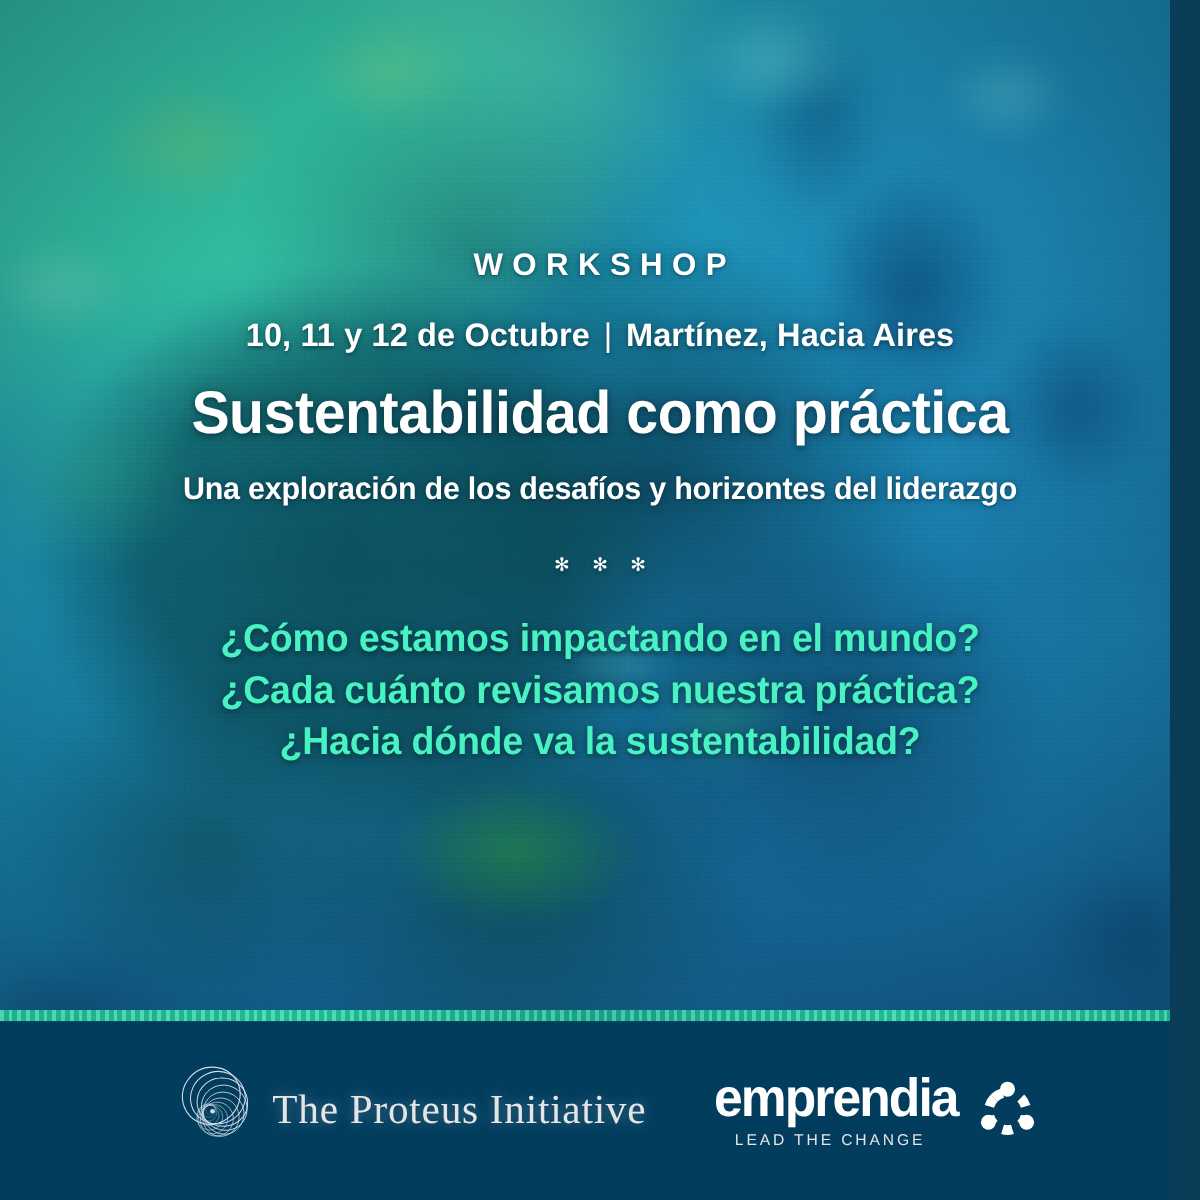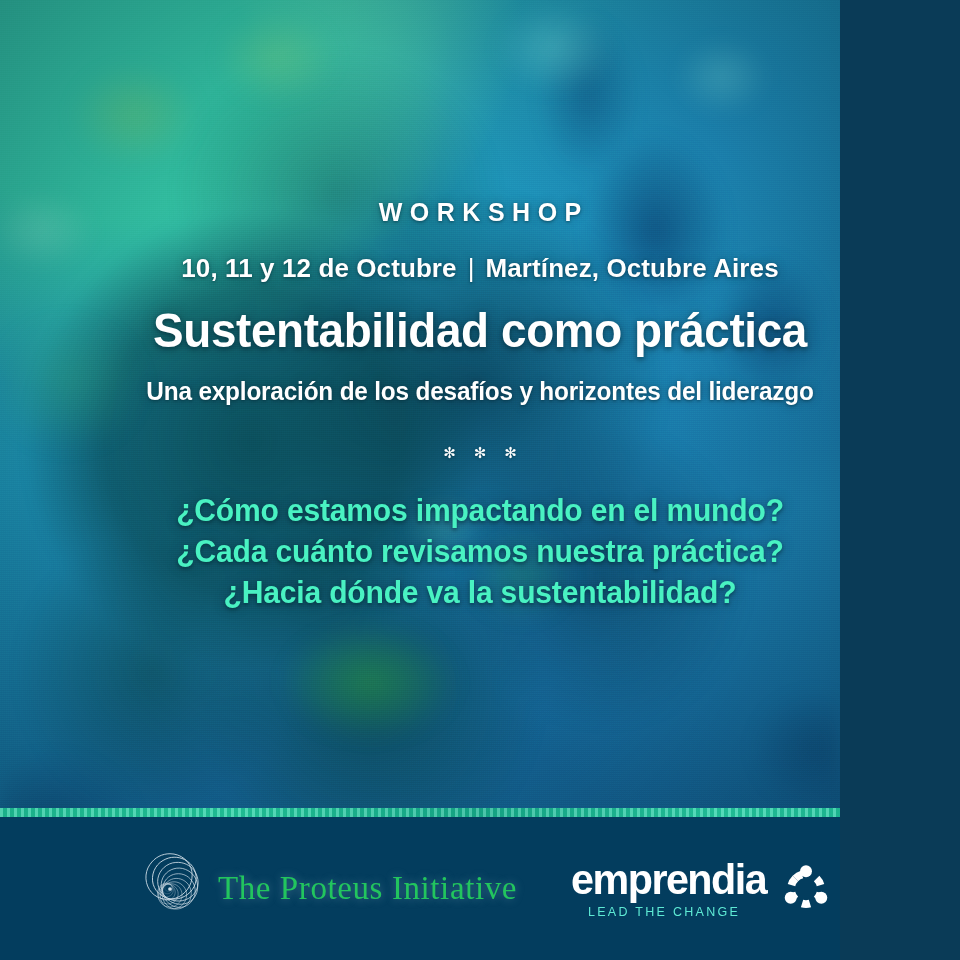--- a/index.html
+++ b/index.html
@@ -2,21 +2,21 @@
 <html><head>
 <meta charset="utf-8">
 <style>
   html,body{margin:0;padding:0;}
   body{
     width:960px;height:960px;overflow:hidden;
     font-family:"Liberation Sans","DejaVu Sans",sans-serif;
     background:#0a3b57;
   }
   #poster{
-    position:relative;width:840px;height:960px;overflow:hidden;
+    position:relative;width:936px;height:960px;overflow:hidden;
     background:#0d5b73;
   }
 
   
   .bg-layer{position:absolute;inset:0;}
 
   .bg-base{
     background:
       radial-gradient(ellipse 58% 46% at 12% 8%,  #35c9a8 0%, #35c9a8 32%, rgba(53,201,168,0) 72%),
       radial-gradient(ellipse 46% 38% at 30% 2%,  #5fd6a8 0%, rgba(95,214,168,0) 70%),
@@ -135,34 +135,34 @@
   }
   #footer-inner{
     position:absolute;left:0;top:0;width:960px;height:143px;
     display:flex;align-items:center;justify-content:center;gap:46px;
   }
 
   
   #proteus{display:flex;align-items:center;gap:6px;}
   #proteus-mark{width:84px;height:84px;display:block;flex:0 0 auto;}
   #proteus-name{
-    color:#22c55e;font-family:"Liberation Serif","DejaVu Serif",serif;
+    color:#e5e5e5;font-family:"Liberation Serif","DejaVu Serif",serif;
     font-size:33px;letter-spacing:.6px;white-space:nowrap;
     text-shadow:0 0 10px rgba(200,225,240,.35);
   }
 
   
   #emprendia{display:flex;align-items:center;gap:14px;}
   #emp-words{display:flex;flex-direction:column;align-items:center;line-height:1;}
   #emp-name{
     color:#ffffff;font-size:43px;font-weight:700;letter-spacing:-1.6px;
     transform:scaleX(.96);transform-origin:100% 50%;
   }
   #emp-tag{
-    color:#5eead4;font-size:12.5px;font-weight:400;letter-spacing:2.3px;
+    color:#e5e5e5;font-size:12.5px;font-weight:400;letter-spacing:2.3px;
     margin-top:5px;margin-right:1px;
   }
   #emp-mark{width:52px;height:52px;display:block;flex:0 0 auto;}
 </style>
 </head>
 <body>
 
 <div id="poster">
 
   <div class="bg-layer bg-base"></div>
@@ -171,21 +171,21 @@
   <div class="bg-layer bg-blots"></div>
   <div class="bg-layer bg-light"></div>
   <div class="bg-layer bg-grain"></div>
   <div class="bg-layer bg-vignette"></div>
 
   <div class="stage">
 
     <div class="tx" id="eyebrow">WORKSHOP</div>
 
     <div class="tx" id="dateline">
-      <span>10, 11 y 12 de Octubre</span><span class="sep">|</span><span>Martínez, Octubre Aires</span>
+      <span>10, 11 y 12 de Octubre</span><span class="sep">|</span><span>Martínez, Hacia Aires</span>
     </div>
 
     <div class="tx" id="title">Sustentabilidad como práctica</div>
 
     <div class="tx" id="subtitle">Una exploración de los desafíos y horizontes del liderazgo</div>
 
     <div id="stars">
       <span>✻</span>
       <span>✻</span>
       <span>✻</span>

